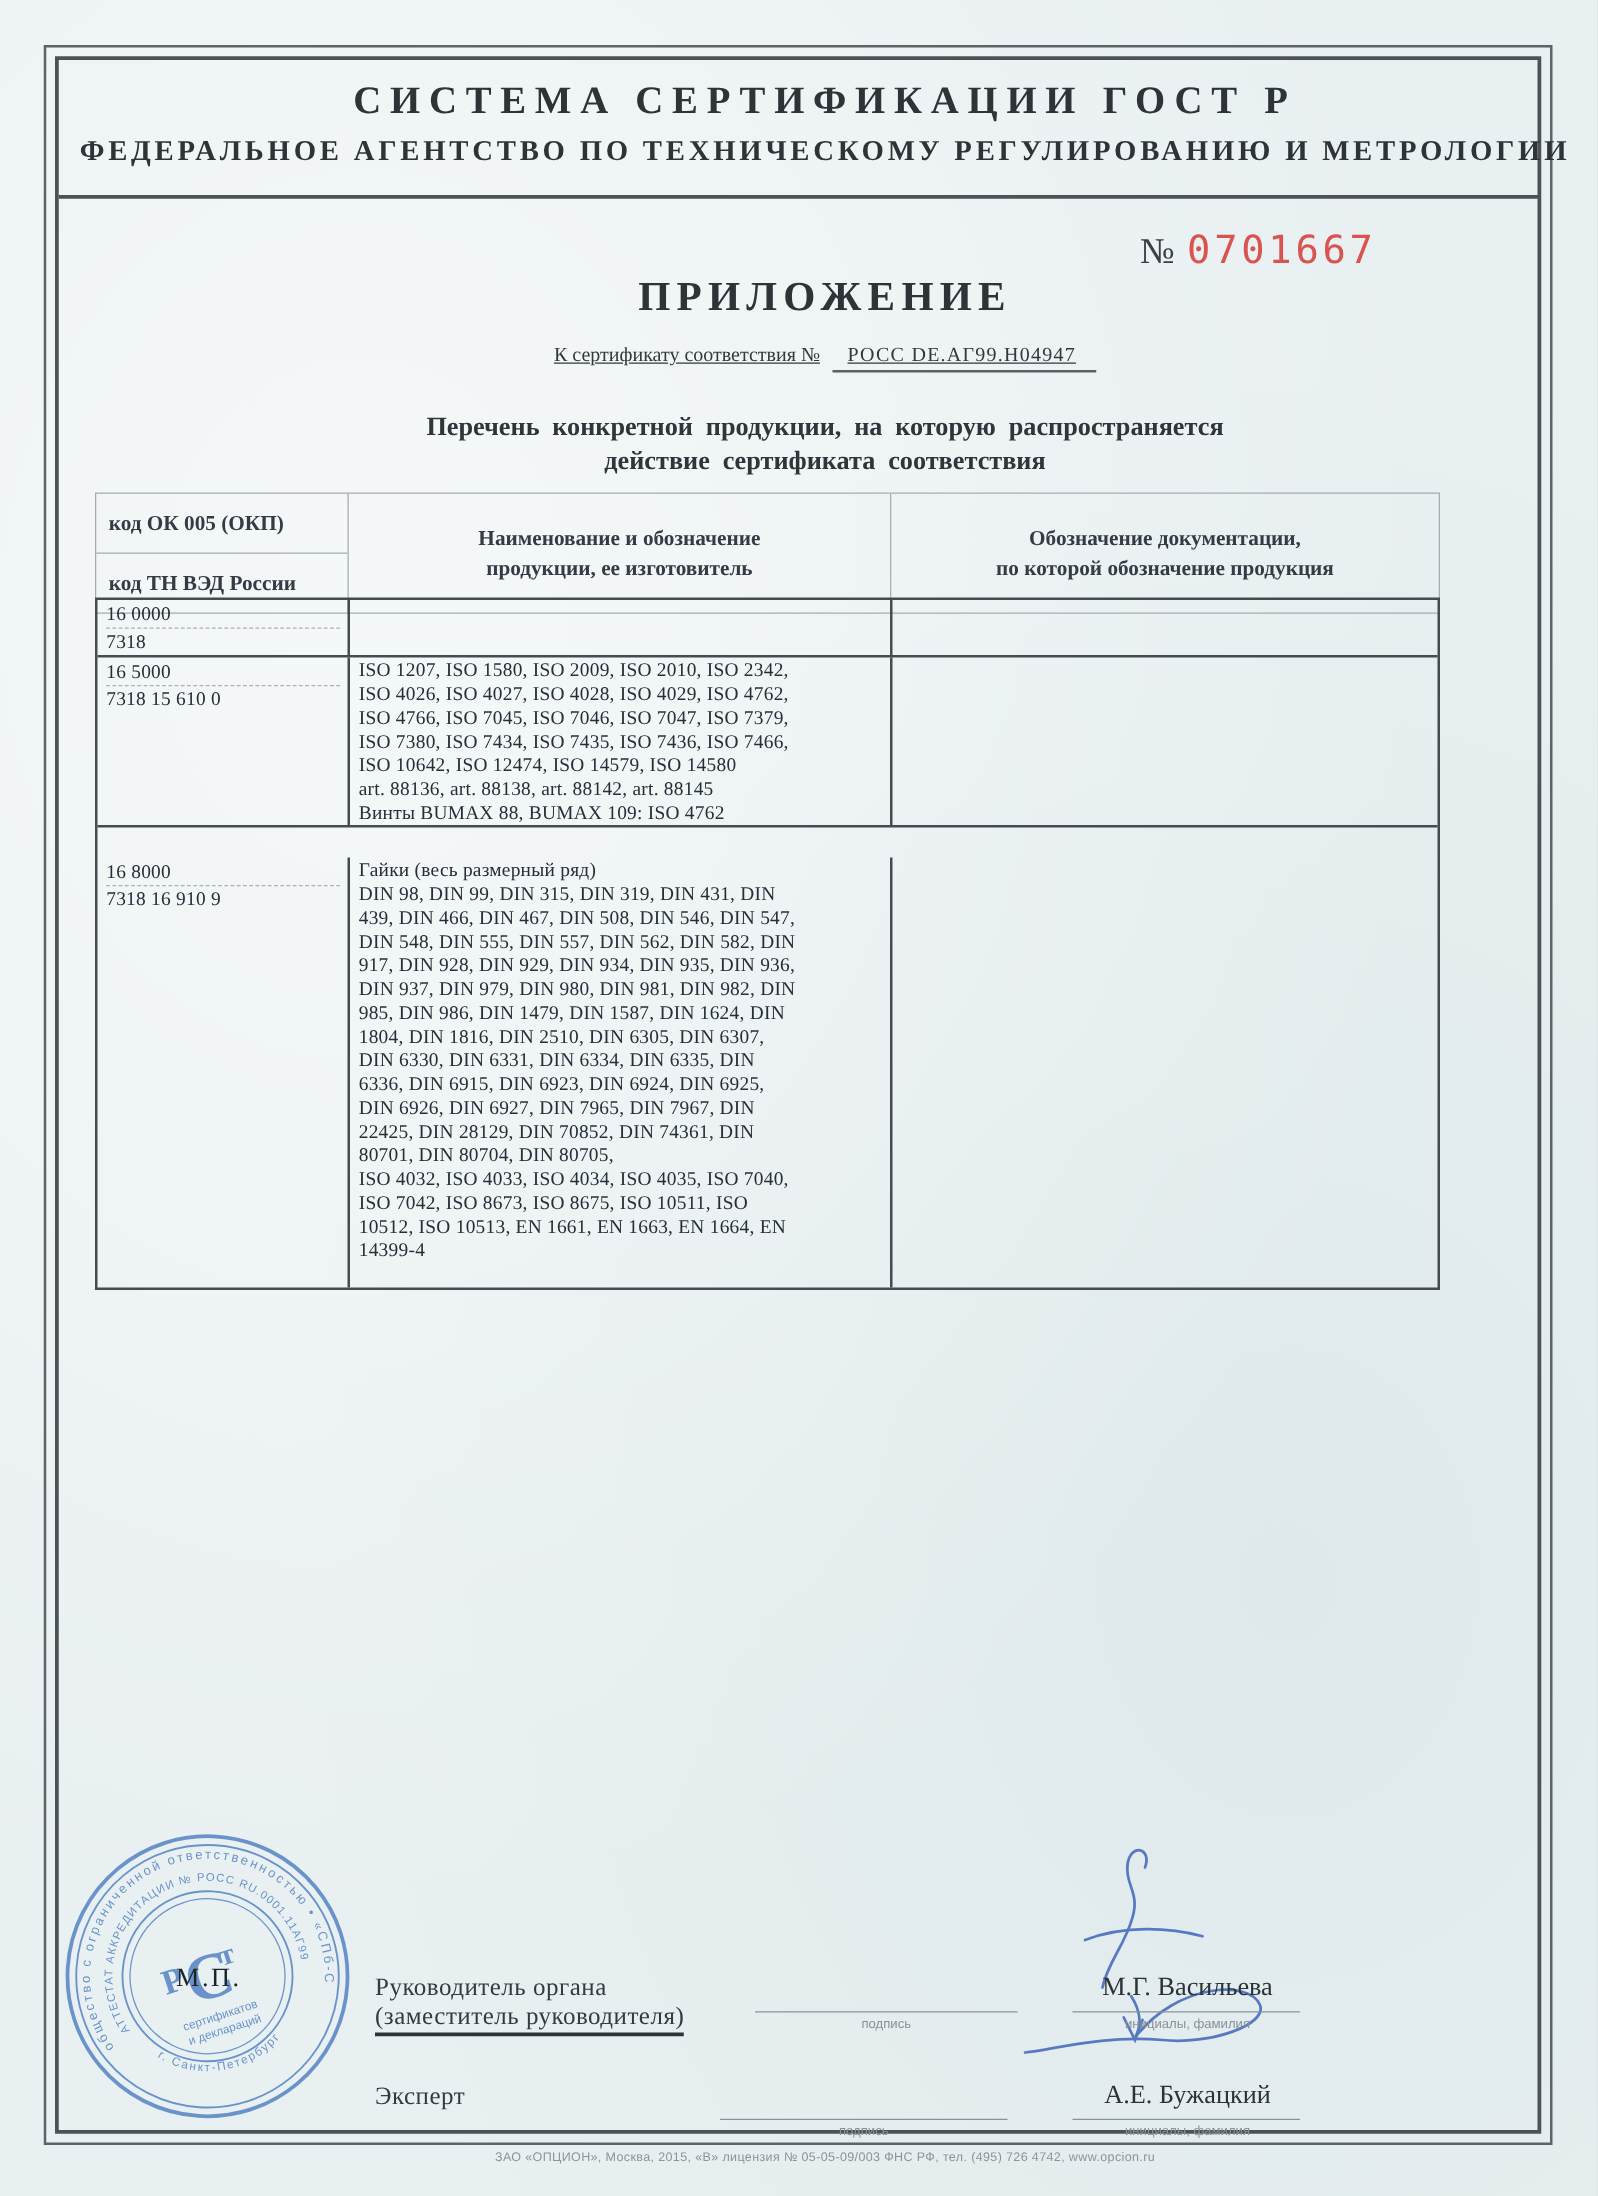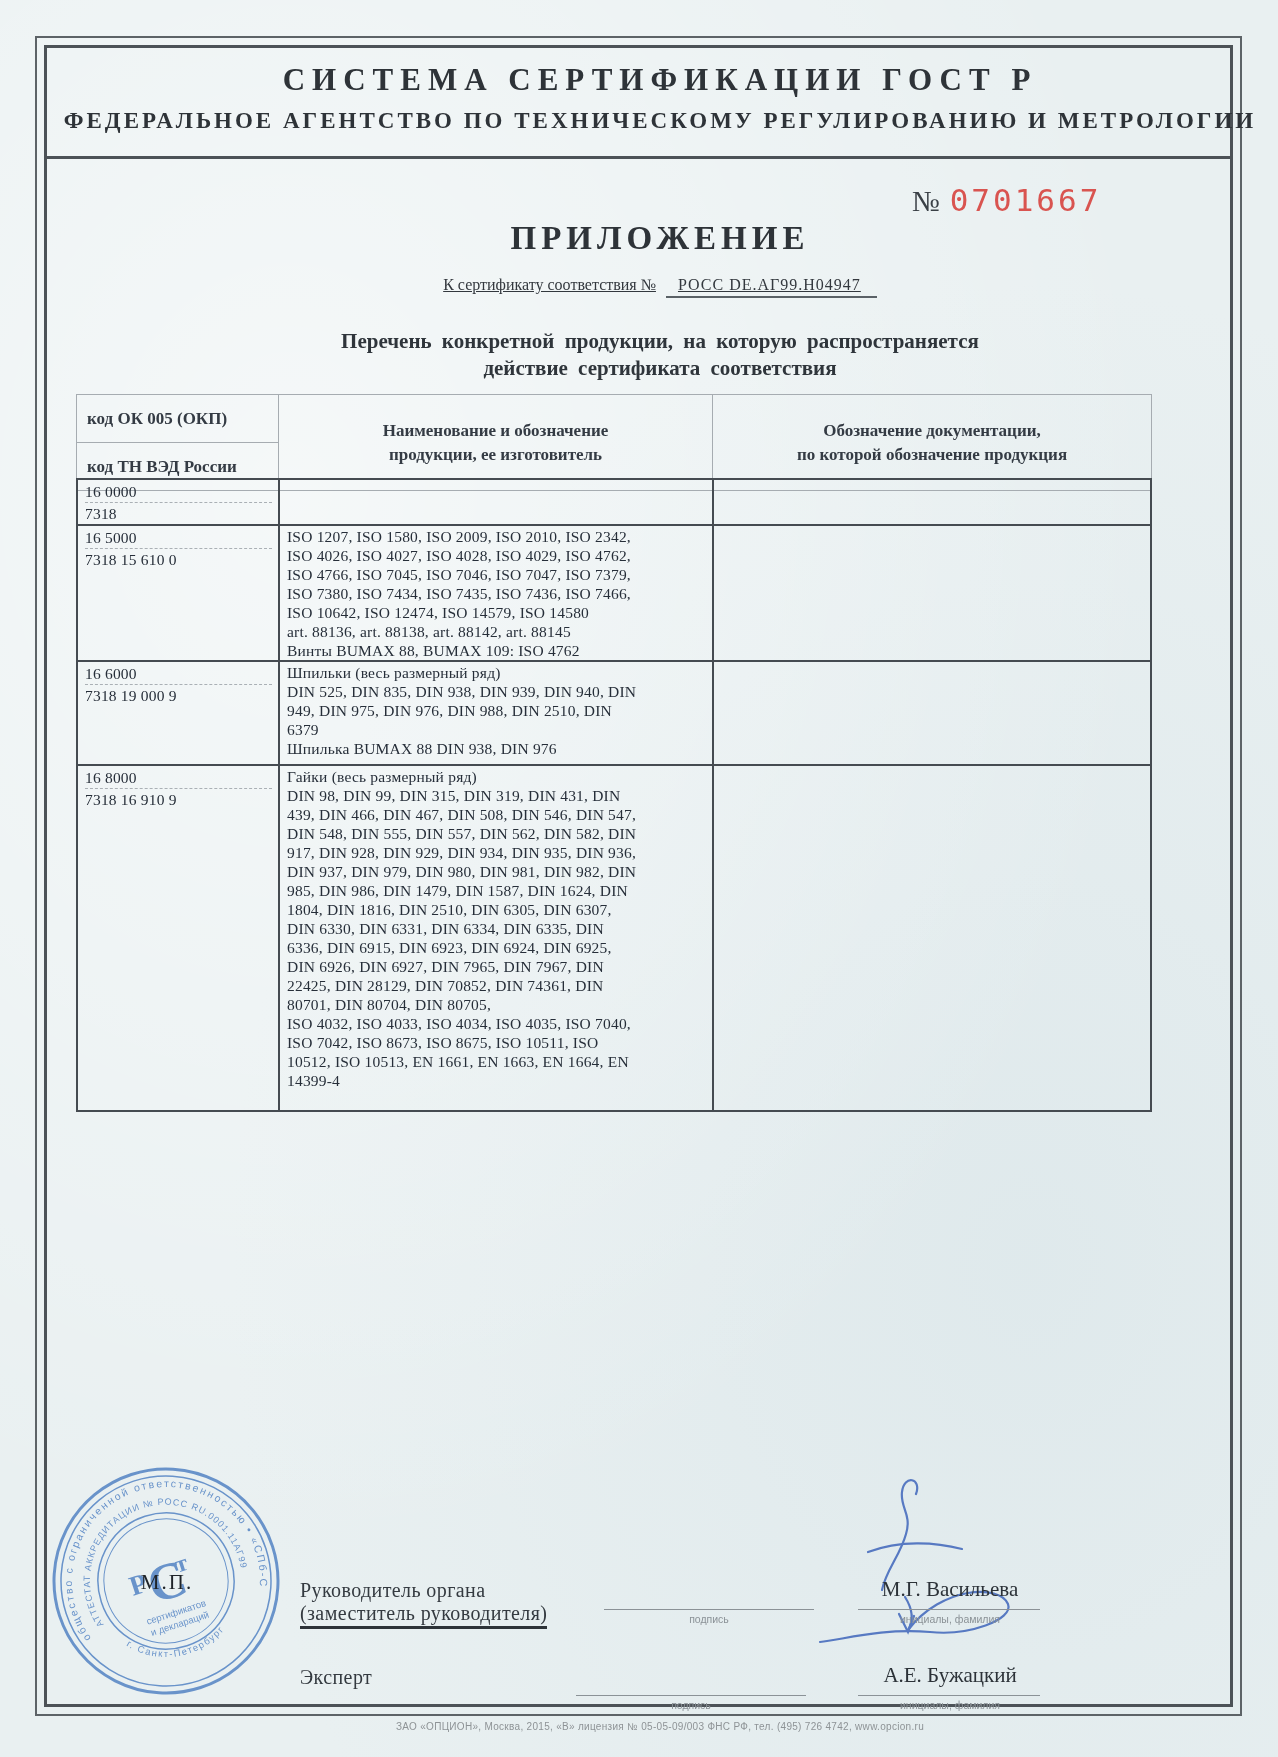--- a/index.html
+++ b/index.html
@@ -40,21 +40,21 @@
   .th-col1{width:202px;border-right:1px solid #a6acb1;box-sizing:border-box;display:flex;flex-direction:column;}
   .th-c1a,.th-c1b{flex:1;display:flex;align-items:center;padding-left:10px;box-sizing:border-box;}
   .th-c1a{border-bottom:1px solid #a6acb1;}
   .th-col2{width:434px;border-right:1px solid #a6acb1;box-sizing:border-box;}
   .th-col3{flex:1;}
   .th-mid{display:flex;align-items:center;justify-content:center;text-align:center;white-space:pre-line;line-height:24px;}
 
   
   .tbody{left:76px;top:478px;width:1076px;border:2px solid #454b51;box-sizing:border-box;background:transparent;}
   .trow{display:flex;border-bottom:2px solid #454b51;box-sizing:border-box;}
-  .trow:last-child{border-bottom:none;}
+  .trow:last-child{border-bottom:none;margin-top:24px;}
   .td{box-sizing:border-box;font-size:15.5px;line-height:19px;color:#262e39;letter-spacing:.2px;}
   .td1{width:202px;border-right:2px solid #454b51;padding:2px 6px 0 7px;}
   .td2{width:434px;border-right:2px solid #454b51;padding:1px 8px 0 7px;white-space:pre-line;}
   .td3{flex:1;padding:1px 6px 0;}
   .code-top{border-bottom:1px dashed #aab0b5;padding-bottom:1px;}
   .code-bottom{padding-top:1px;}
 
   
   .mp{left:128px;top:1570px;width:78px;text-align:center;font-size:21px;letter-spacing:2px;color:#1f2429;}
   .role{left:300px;font-size:20px;font-weight:normal;color:#343a40;letter-spacing:.4px;}
@@ -130,32 +130,20 @@
         <div class="code-top">16 5000</div>
         <div class="code-bottom">7318 15 610 0</div>
       </div>
       <div class="td td2">ISO 1207, ISO 1580, ISO 2009, ISO 2010, ISO 2342,
 ISO 4026, ISO 4027, ISO 4028, ISO 4029, ISO 4762,
 ISO 4766, ISO 7045, ISO 7046, ISO 7047, ISO 7379,
 ISO 7380, ISO 7434, ISO 7435, ISO 7436, ISO 7466,
 ISO 10642, ISO 12474, ISO 14579, ISO 14580
 art. 88136, art. 88138, art. 88142, art. 88145
 Винты BUMAX 88, BUMAX 109: ISO 4762</div>
-      <div class="td td3"></div>
-    </div>
-    <div class="trow" style="height:104px">
-      <div class="td td1">
-        <div class="code-top">16 6000</div>
-        <div class="code-bottom">7318 19 000 9</div>
-      </div>
-      <div class="td td2">Шпильки (весь размерный ряд)
-DIN 525, DIN 835, DIN 938, DIN 939, DIN 940, DIN
-949, DIN 975, DIN 976, DIN 988, DIN 2510, DIN
-6379
-Шпилька BUMAX 88 DIN 938, DIN 976</div>
       <div class="td td3"></div>
     </div>
     <div class="trow" style="height:344px">
       <div class="td td1">
         <div class="code-top">16 8000</div>
         <div class="code-bottom">7318 16 910 9</div>
       </div>
       <div class="td td2">Гайки (весь размерный ряд)
 DIN 98, DIN 99, DIN 315, DIN 319, DIN 431, DIN
 439, DIN 466, DIN 467, DIN 508, DIN 546, DIN 547,

